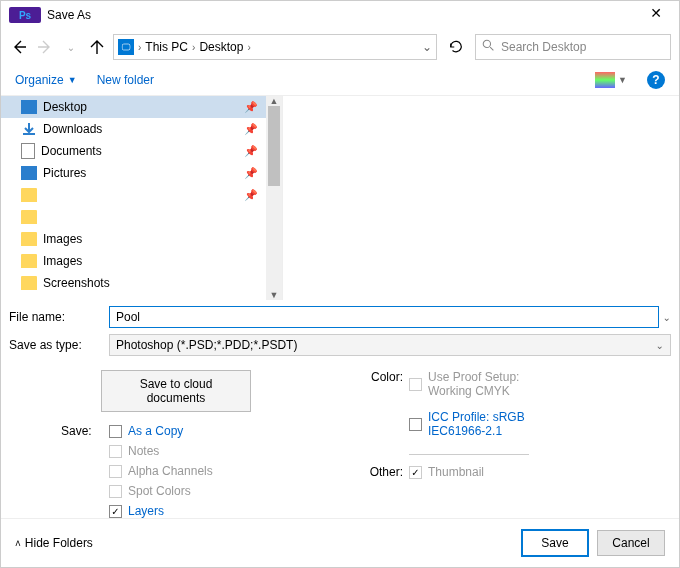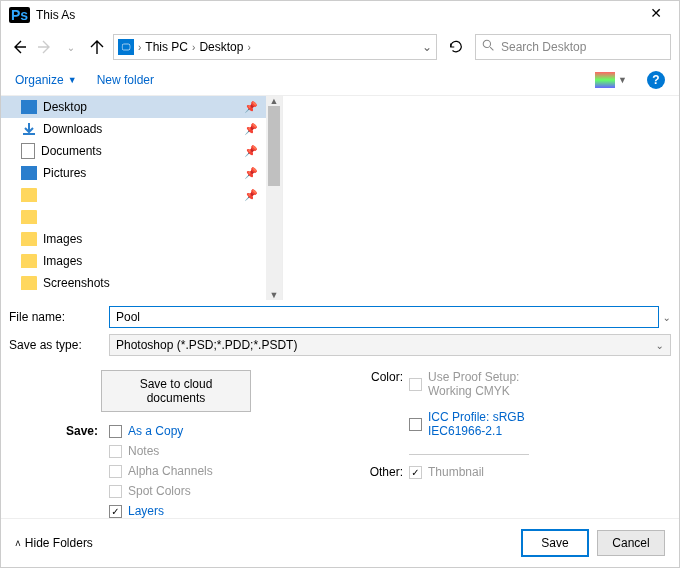--- a/index.html
+++ b/index.html
@@ -1,19 +1,19 @@
 <!DOCTYPE html>
 <html><head>
 <meta charset="utf-8">
 <style>
   * { box-sizing: border-box; margin: 0; padding: 0; }
   body { font-family: "Segoe UI", Arial, sans-serif; font-size: 12px; color: #000; background: #fff; }
   .window { width: 680px; height: 568px; display: flex; flex-direction: column; border: 1px solid #ccc; }
   .titlebar { display: flex; align-items: center; padding: 4px 8px; height: 28px; }
-  .app-icon { width: 21px; height: 16px; background: #000000; color: #31a8ff; font-size: 14px; font-weight: bold; display: flex; align-items: center; justify-content: center; border-radius: 2px; margin-right: 6px; }
+  .app-icon { width: 32px; height: 16px; background: #4c1d95; color: #31a8ff; font-size: 10px; font-weight: bold; display: flex; align-items: center; justify-content: center; border-radius: 2px; margin-right: 6px; }
   .title-text { font-size: 12px; }
   .title-spacer { flex: 1; }
   .close-btn { width: 30px; height: 20px; text-align: center; cursor: pointer; font-size: 14px; }
   .navbar { display: flex; align-items: center; padding: 4px 8px; height: 36px; gap: 6px; }
   .nav-arrow { width: 20px; height: 20px; display: flex; align-items: center; justify-content: center; cursor: pointer; }
   .nav-arrow.disabled { color: #aaa; }
   .breadcrumb-box { flex: 1; border: 1px solid #ccc; height: 26px; display: flex; align-items: center; padding: 0 4px; gap: 4px; }
   .pc-icon { width: 16px; height: 16px; background: #0078d4; color: #fff; font-size: 9px; display: flex; align-items: center; justify-content: center; }
   .crumb-sep { color: #666; font-size: 10px; }
   .crumb-down { margin-left: auto; color: #666; }
@@ -43,21 +43,21 @@
   .form-row { display: flex; align-items: center; margin-bottom: 6px; }
   .form-label { width: 100px; text-align: left; padding-right: 8px; }
   .form-input { flex: 1; border: 1px solid #0078d4; height: 22px; padding: 0 6px; font-size: 12px; outline: none; }
   .form-select { flex: 1; border: 1px solid #ccc; height: 22px; padding: 0 6px; font-size: 12px; background: #f4f4f4; display: flex; align-items: center; justify-content: space-between; cursor: pointer; }
   .dd-arrow { color: #666; font-size: 10px; }
   .options-area { display: flex; padding: 8px 8px 0 60px; gap: 20px; }
   .opt-col { display: flex; flex-direction: column; gap: 6px; }
   .opt-col.left { width: 260px; }
   .cloud-btn { border: 1px solid #bbb; background: #f4f4f4; padding: 6px 18px; cursor: pointer; align-self: flex-start; margin-bottom: 6px; width: 150px; text-align: center; margin-left: 40px; }
   .save-row { display: flex; align-items: flex-start; gap: 6px; }
-  .save-lbl { width: 42px; text-align: center; font-weight: bold; }
+  .save-lbl { width: 42px; text-align: left; }
   .checks { display: flex; flex-direction: column; gap: 6px; }
   .chk { display: flex; align-items: center; gap: 6px; cursor: pointer; }
   .chkbox { width: 13px; height: 13px; border: 1px solid #888; background: #fff; display: flex; align-items: center; justify-content: center; font-size: 10px; color: #000; flex-shrink: 0; }
   .chk.disabled { color: #999; }
   .chk.disabled .chkbox { border-color: #ccc; }
   .chk.link { color: #0066cc; }
   .opt-col.right { flex: 1; padding-left: 20px; }
   .ropt-row { display: flex; gap: 6px; margin-bottom: 6px; }
   .ropt-label { width: 42px; text-align: right; color: #000; }
   .divider { border-top: 1px solid #ccc; margin: 4px 0 4px 48px; width: 120px; }
@@ -67,21 +67,21 @@
   .btn { border: 1px solid #bbb; background: #e9e9e9; padding: 5px 0; width: 68px; text-align: center; cursor: pointer; margin-left: 8px; }
   .btn.primary { border: 2px solid #0078d4; background: #fff; }
 </style>
 </head>
 <body>
 
 <div class="window">
 
   <div class="titlebar">
     <div class="app-icon">Ps</div>
-    <div class="title-text">This As</div>
+    <div class="title-text">Save As</div>
     <div class="title-spacer"></div>
     <div class="close-btn">✕</div>
   </div>
 
   <div class="navbar">
     <div class="nav-arrow">
       <svg width="16" height="16" viewBox="0 0 16 16">
           <path d="M10 2 L4 8 L10 14 M4 8 H15" stroke="#000" stroke-width="1.4" fill="none"></path>
         </svg>
     </div>

